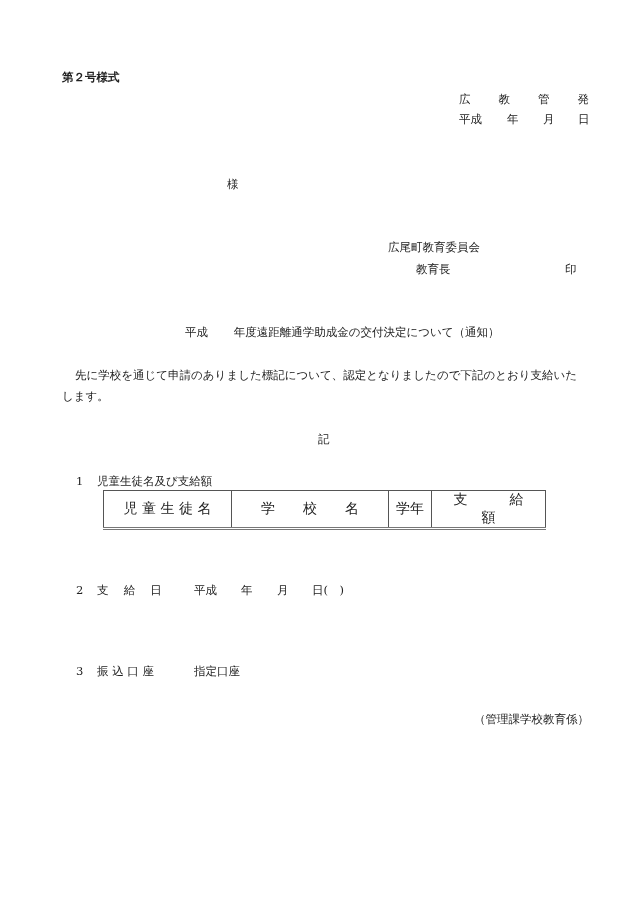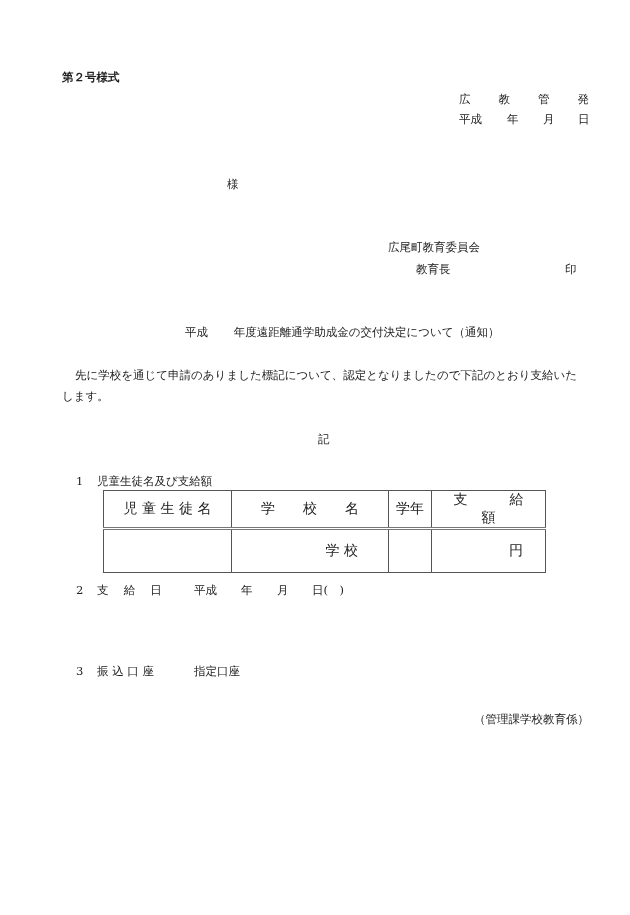--- a/index.html
+++ b/index.html
@@ -53,26 +53,20 @@
 </div>
 
 <table>
   <tbody>
       <tr>
     <th style="width:127px;">児 童 生 徒 名</th>
     <th style="width:156px;">学　　校　　名</th>
     <th style="width:42px;">学年</th>
     <th>支　　　給　　　額</th>
   </tr>
-  <tr>
-    <td></td>
-    <td style="text-align:right;padding-right:30px;">学 校</td>
-    <td></td>
-    <td style="text-align:right;padding-right:22px;">円</td>
-  </tr>
 </tbody>
   </table>
 
 <div class="abs" style="left:76px;top:583px;">
   <span>2</span>
   <span style="margin-left:10px;">支　 給　 日</span>
   <span style="position:absolute;left:118px;">平成</span>
   <span style="position:absolute;left:165px;">年</span>
   <span style="position:absolute;left:201px;">月</span>
   <span style="position:absolute;left:236px;">日(　)</span>

